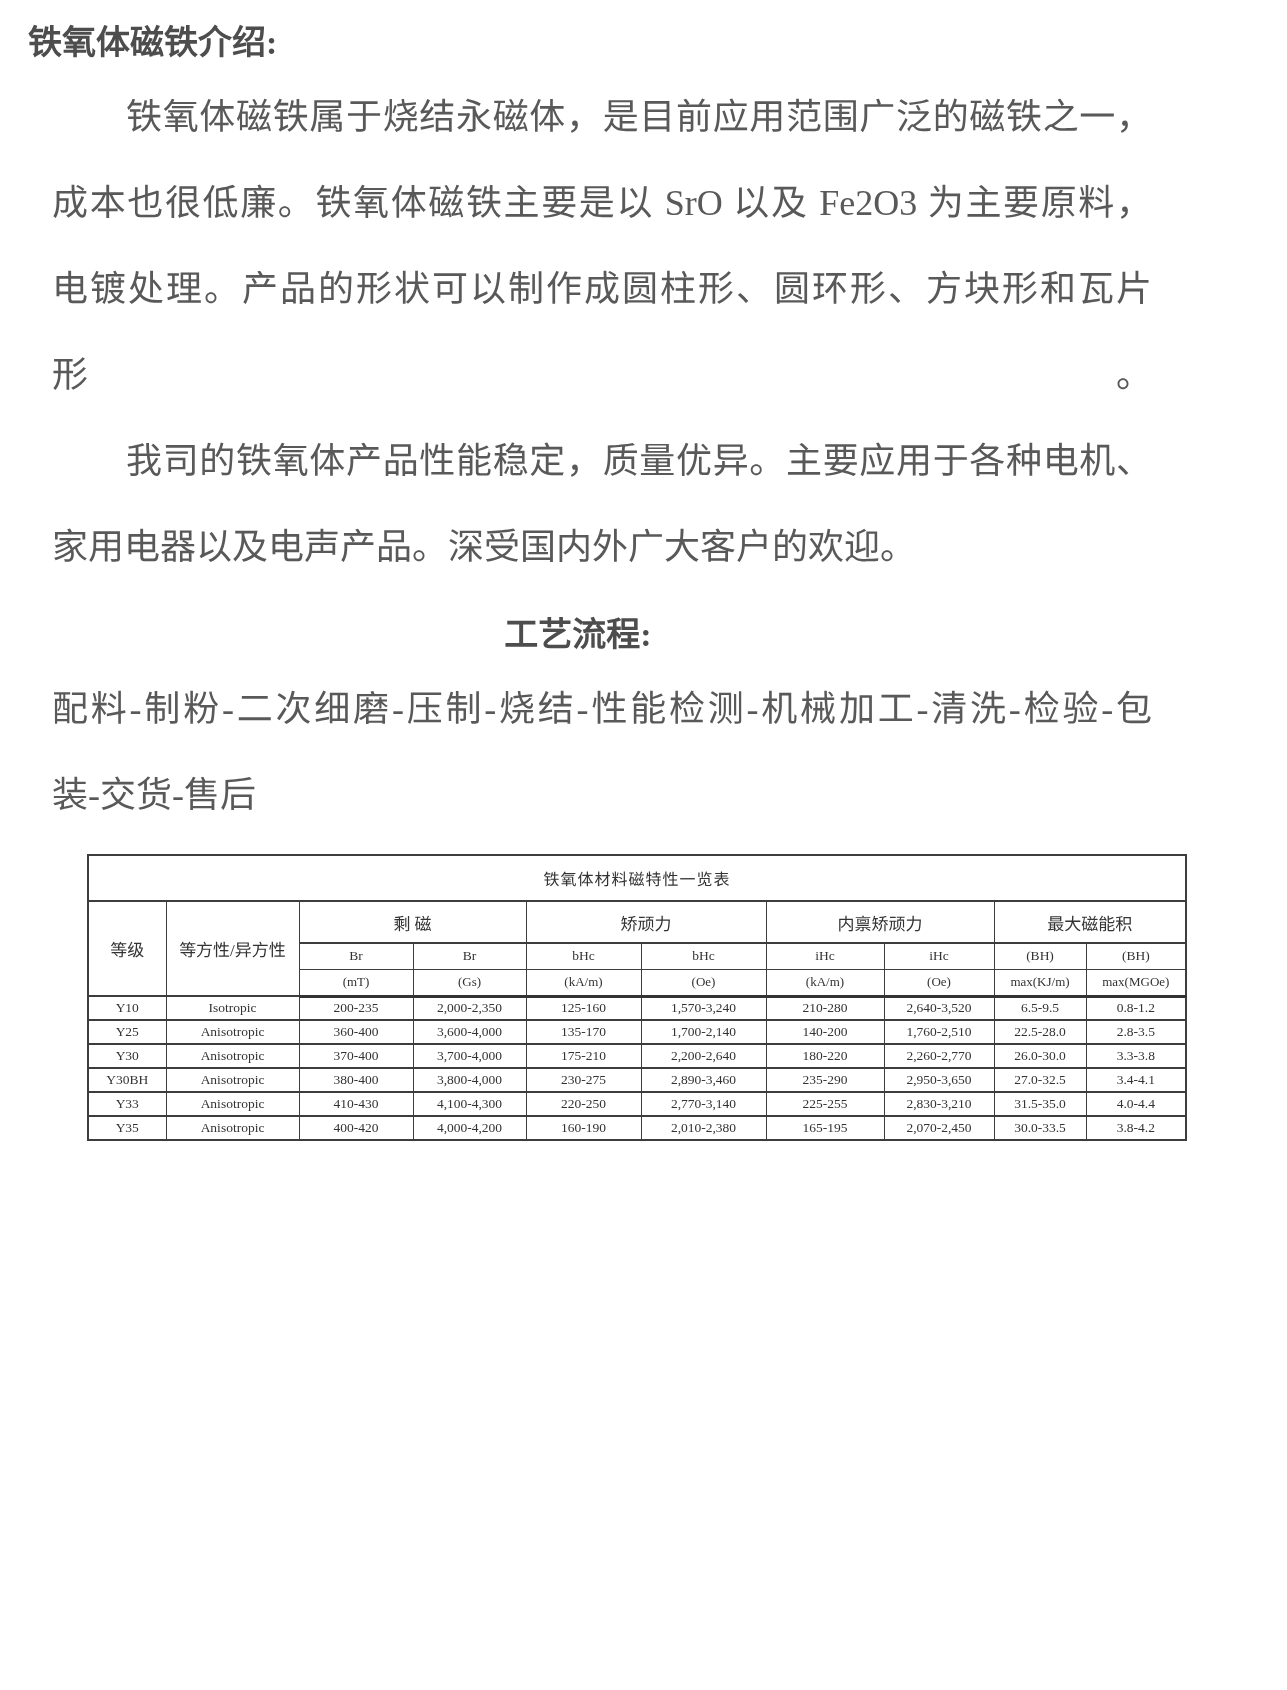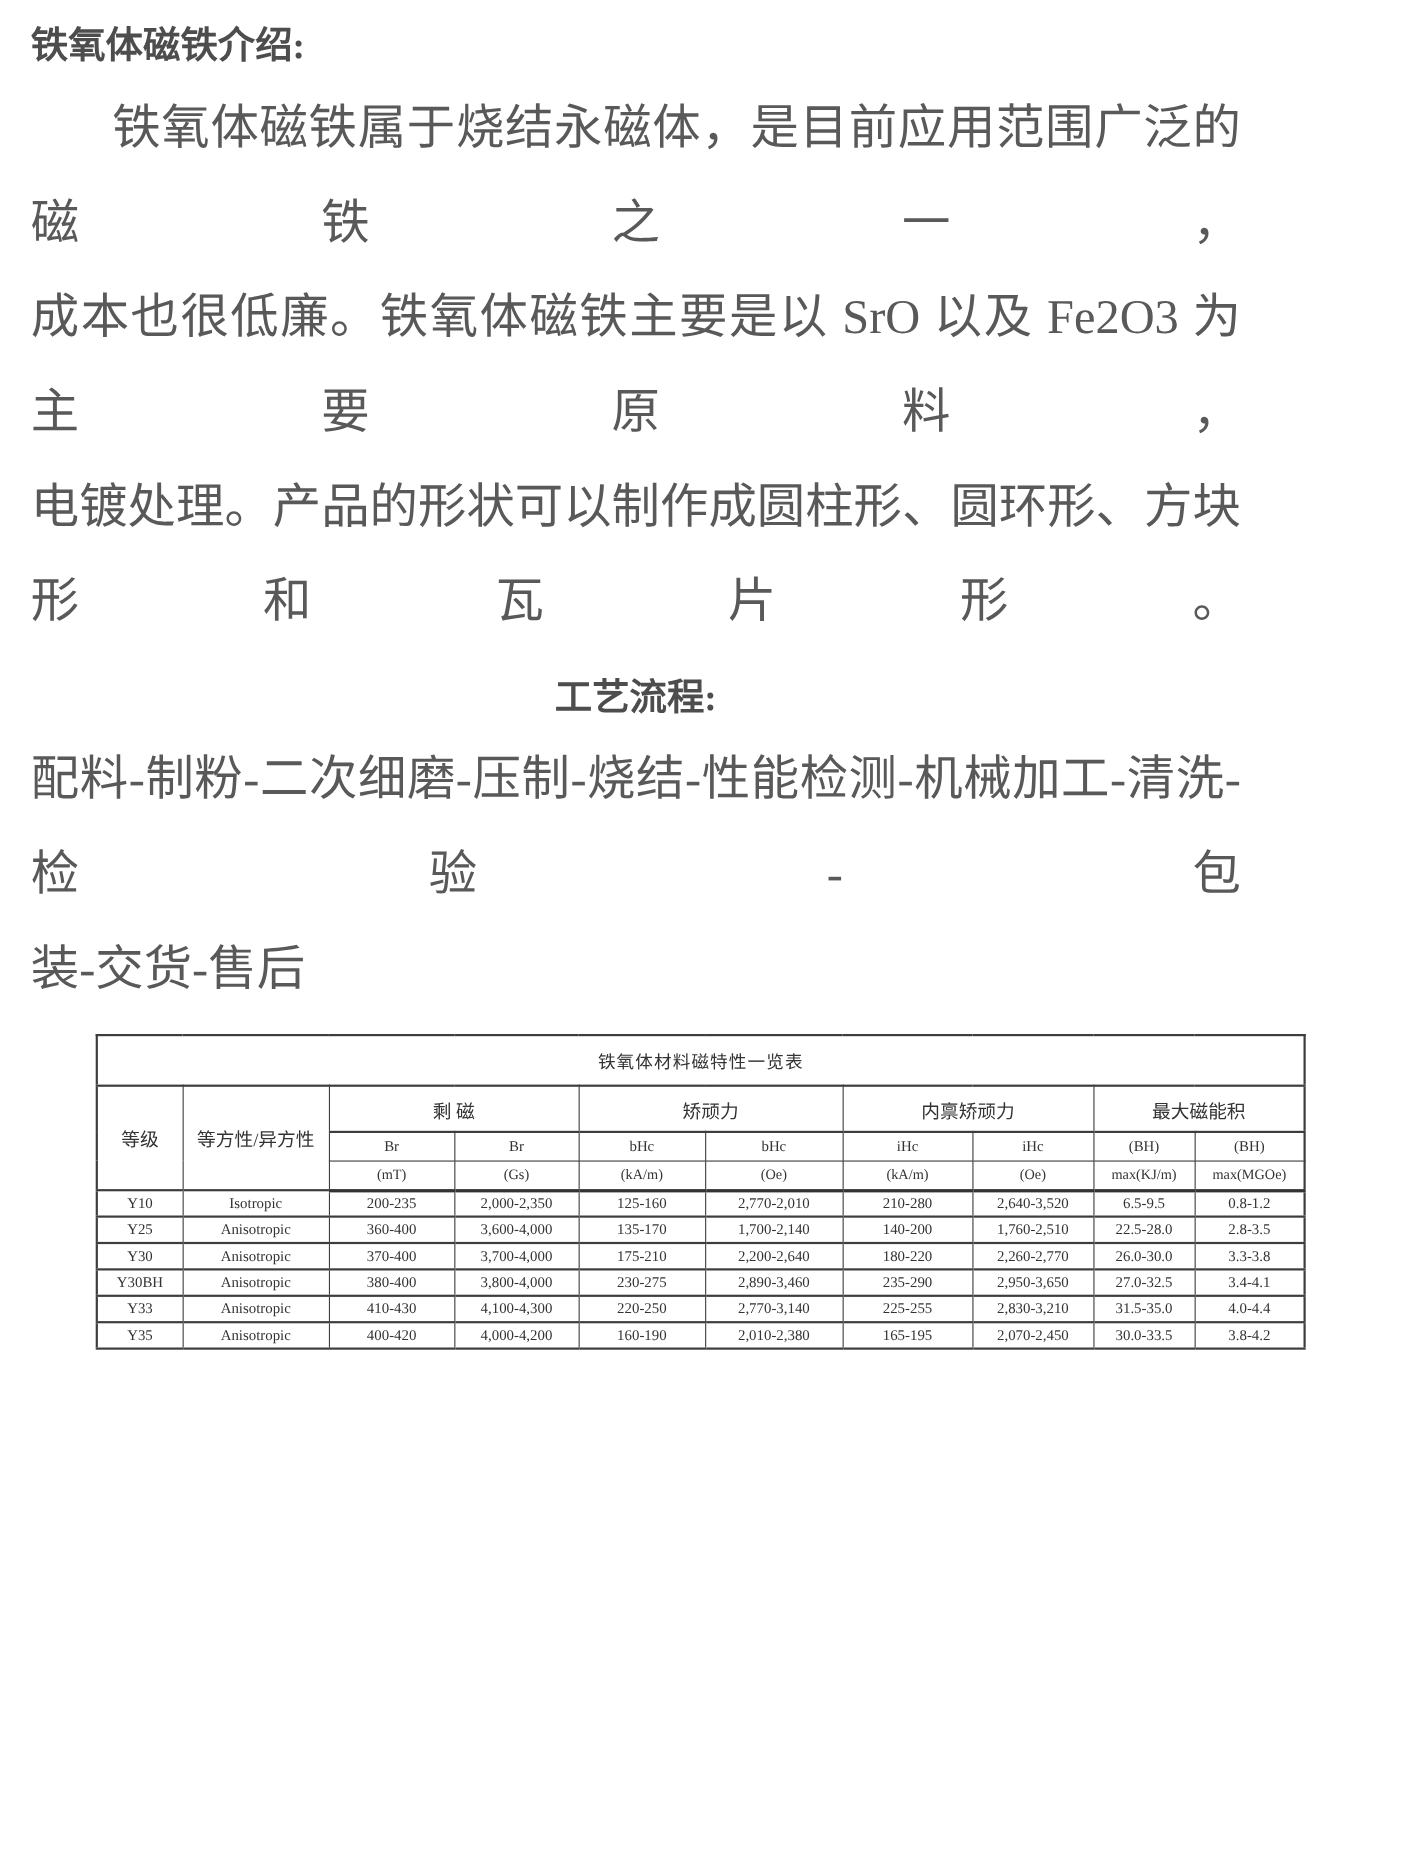--- a/index.html
+++ b/index.html
@@ -17,25 +17,26 @@
     font-size: 34px;
     font-weight: bold;
     color: #4d4d4d;
     line-height: 62px;
     margin: 0;
   }
   .doc-heading.second { margin-top: 14px; text-align: center; }
 
   .tline {
     width: 1100px;
-    font-size: 44px;
+    font-size: 36px;
     color: #595959;
     line-height: 86px;
     text-align: left;
     white-space: normal;
+    margin-left: 24px;
   }
   .tline.stretch { text-align: justify; text-align-last: justify; }
   .tline.indent { text-indent: 74px; }
 
   .spec-table-wrap { margin: 16px 0 0 14px; padding-left: 45px; }
   table.spec {
     border-collapse: collapse;
     width: 1098px;
     table-layout: fixed;
     border: 2px solid #3d3d3d;
@@ -68,20 +69,24 @@
   <div class="content">
 
     <div class="doc-heading">铁氧体磁铁介绍:</div>
 
     <div>
         <div class="tline stretch indent">铁氧体磁铁属于烧结永磁体，是目前应用范围广泛的磁铁之一，</div>
         <div class="tline stretch">成本也很低廉。铁氧体磁铁主要是以 SrO 以及 Fe2O3 为主要原料，</div>
         <div class="tline stretch">电镀处理。产品的形状可以制作成圆柱形、圆环形、方块形和瓦片形。</div>
       </div>
 
+    <div>
+        <div class="tline stretch indent">我司的铁氧体产品性能稳定，质量优异。主要应用于各种电机、</div>
+        <div class="tline">家用电器以及电声产品。深受国内外广大客户的欢迎。</div>
+      </div>
 
     <div class="doc-heading second">工艺流程:</div>
 
     <div>
         <div class="tline stretch">配料-制粉-二次细磨-压制-烧结-性能检测-机械加工-清洗-检验-包</div>
         <div class="tline">装-交货-售后</div>
       </div>
 
     <div class="spec-table-wrap">
       <table class="spec">
@@ -130,21 +135,21 @@
             <th>max(MGOe)</th>
           </tr>
         </thead>
         <tbody>
             <tr>
               <td>Y10</td>
               <td>Isotropic</td>
               <td>200-235</td>
               <td>2,000-2,350</td>
               <td>125-160</td>
-              <td>2,770-2,010</td>
+              <td>1,570-3,240</td>
               <td>210-280</td>
               <td>2,640-3,520</td>
               <td>6.5-9.5</td>
               <td>0.8-1.2</td>
             </tr>
             <tr>
               <td>Y25</td>
               <td>Anisotropic</td>
               <td>360-400</td>
               <td>3,600-4,000</td>

